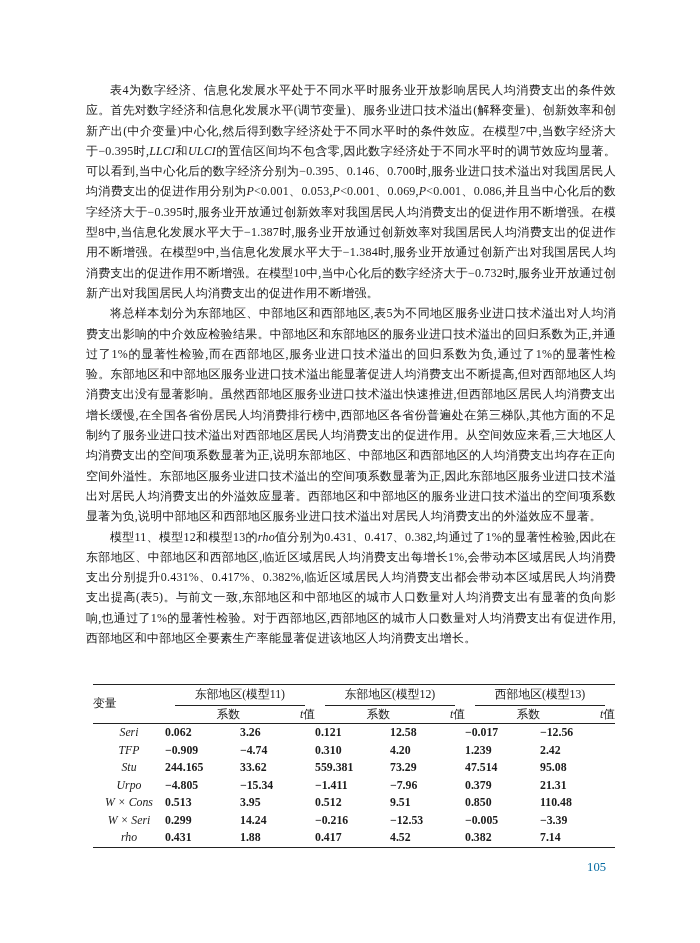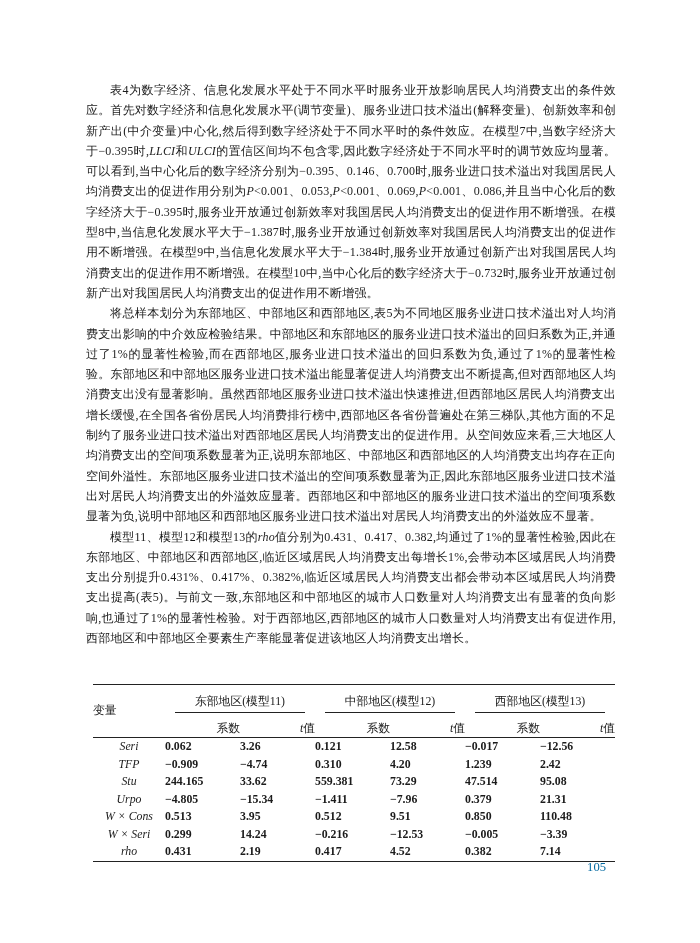--- a/index.html
+++ b/index.html
@@ -69,21 +69,21 @@
     white-space: nowrap;
   }
   table.t5 thead tr.subrow th { border-bottom: 1px solid #222; }
   table.t5 th.varh {
     border-bottom: 1px solid #222;
     text-align: left;
     vertical-align: middle;
   }
   table.t5 th.grp { padding: 0; vertical-align: bottom; }
   .grpinner {
-    margin: 7px 10px;
+    margin: 0 10px;
     padding: 3px 0 3px 0;
     border-bottom: 1px solid #222;
     text-align: center;
   }
   table.t5 th.sub { text-align: right; }
   table.t5 td.var {
     text-align: center;
     font-style: italic;
   }
   table.t5 td.num {
@@ -119,21 +119,21 @@
       <col style="width:75px">
         <col style="width:75px">
     </colgroup>
     <thead>
       <tr>
         <th rowspan="2" class="varh">变量</th>
         <th colspan="2" class="grp">
           <div class="grpinner">东部地区(模型11)</div>
         </th>
         <th colspan="2" class="grp">
-          <div class="grpinner">中部地区(模型12)</div>
+          <div class="grpinner">东部地区(模型12)</div>
         </th>
         <th colspan="2" class="grp">
           <div class="grpinner">西部地区(模型13)</div>
         </th>
       </tr>
       <tr class="subrow">
         <th class="sub">系数</th>
         <th class="sub"><i>t</i>值</th>
         <th class="sub">系数</th>
         <th class="sub"><i>t</i>值</th>
@@ -192,21 +192,21 @@
         <td class="num">0.299</td>
         <td class="num">14.24</td>
         <td class="num">−0.216</td>
         <td class="num">−12.53</td>
         <td class="num">−0.005</td>
         <td class="num">−3.39</td>
       </tr>
       <tr>
         <td class="var">rho</td>
         <td class="num">0.431</td>
-        <td class="num">2.19</td>
+        <td class="num">1.88</td>
         <td class="num">0.417</td>
         <td class="num">4.52</td>
         <td class="num">0.382</td>
         <td class="num">7.14</td>
       </tr>
     </tbody>
   </table>
 </div>
 
 <div class="pagenum">105</div>

